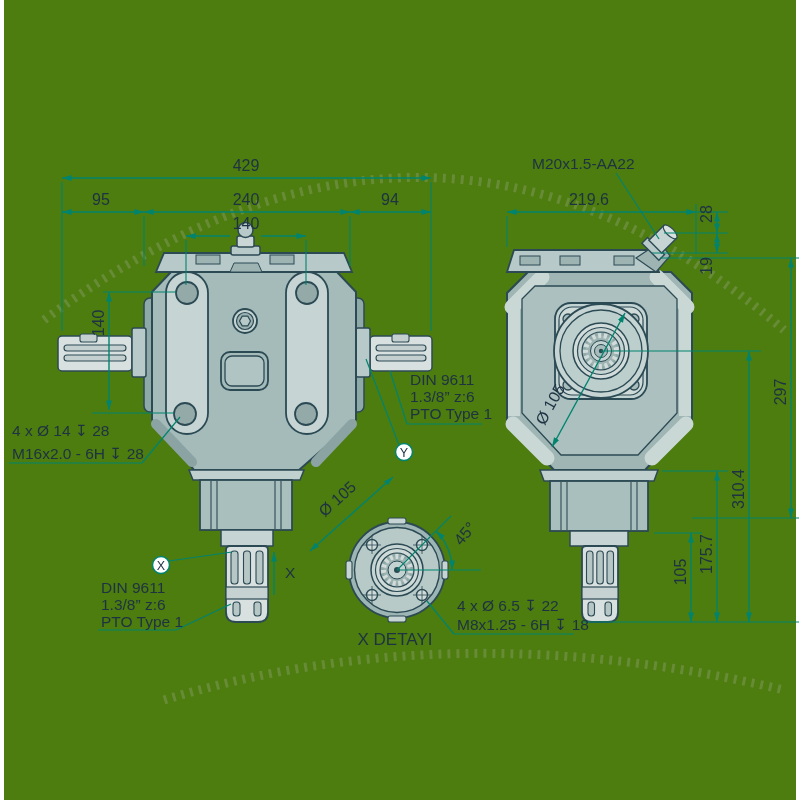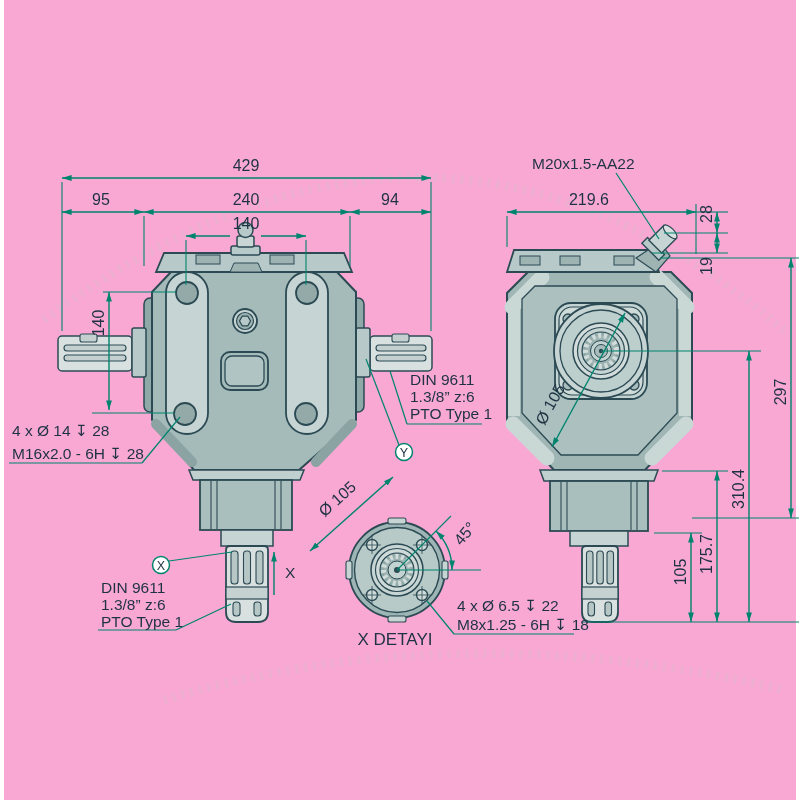--- a/index.html
+++ b/index.html
@@ -1,16 +1,16 @@
 <!DOCTYPE html>
 <html><head>
 <meta charset="utf-8">
 <style>
   html,body{margin:0;padding:0;background:#ffffff;}
-  .page{width:792px;height:800px;margin:0 auto;position:relative;background:#f9a8d4;}
+  .page{width:792px;height:800px;margin:0 auto;position:relative;background:#4d7c0f;}
   svg{display:block;}
   text{font-family:"Liberation Sans","DejaVu Sans",sans-serif;fill:#1e3243;}
   .dim{font-size:16px;}
   .note{font-size:15.5px;}
   .ttl{font-size:17px;}
   .mk{font-size:12.5px;}
   .mid{text-anchor:middle;}
   .dimline{stroke:#00846e;stroke-width:1.4;fill:none;}
   .ext{stroke:#00846e;stroke-width:1.1;fill:none;}
   .lead{stroke:#00846e;stroke-width:1.2;fill:none;}

